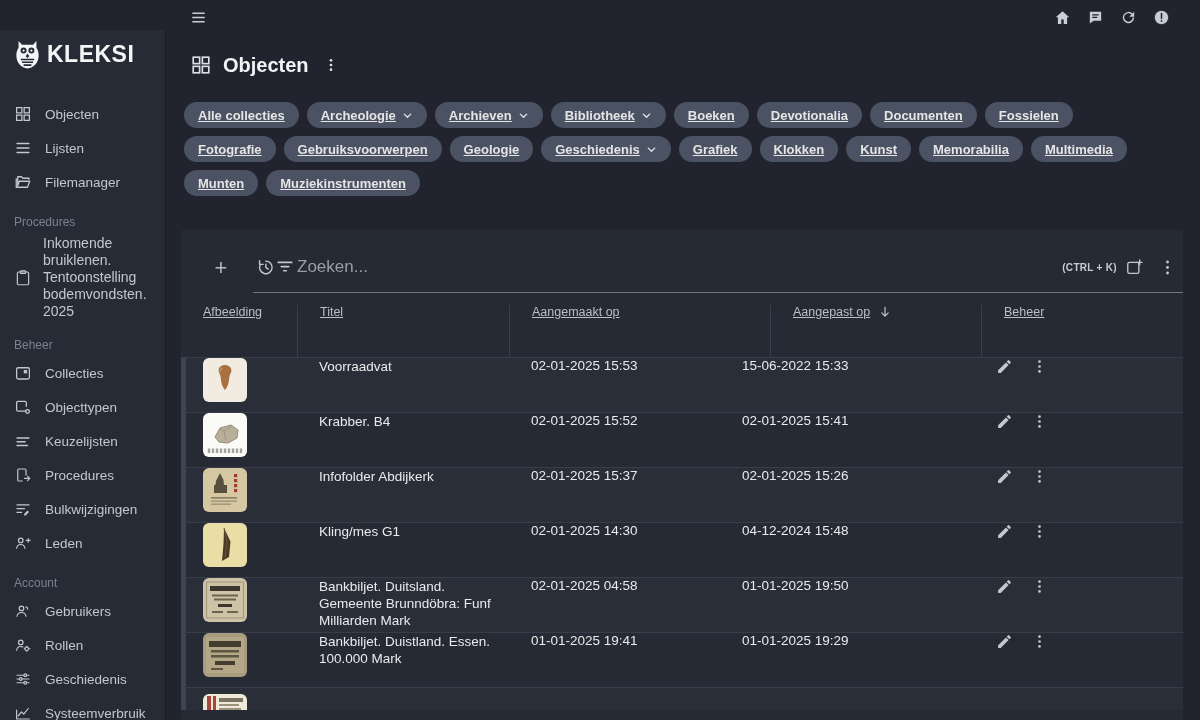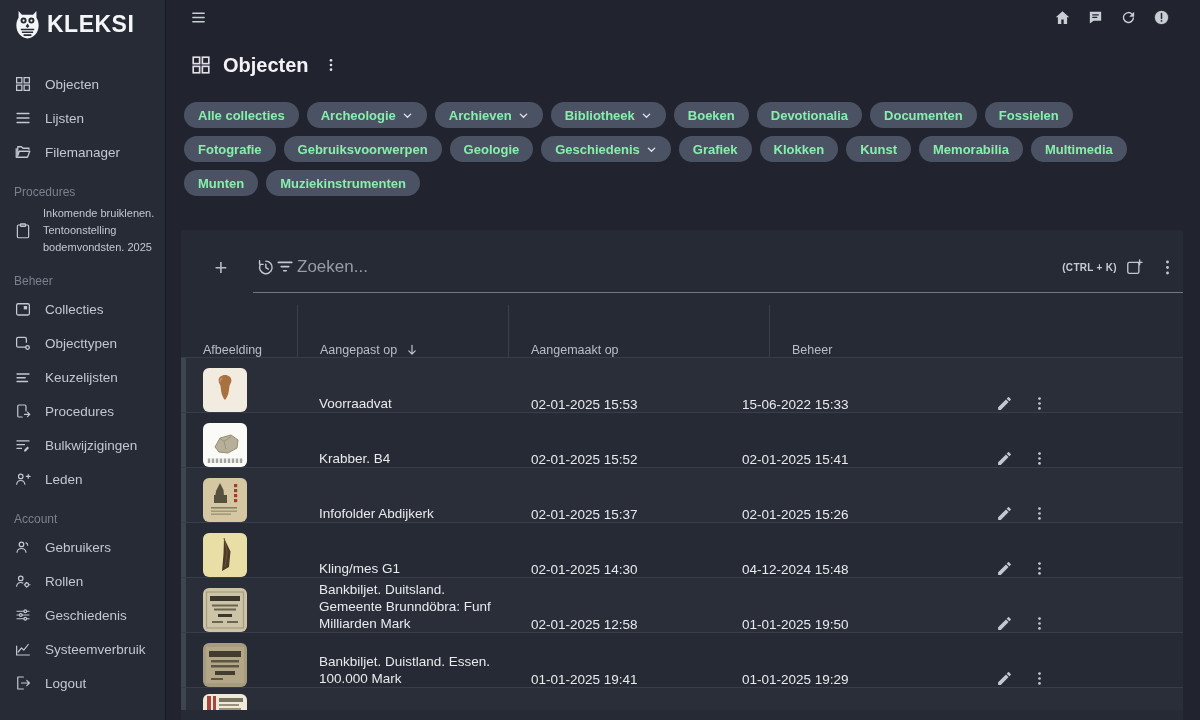--- a/index.html
+++ b/index.html
@@ -9,45 +9,45 @@
     background:#21242e; color:#e8eaee;
     font-family:"Liberation Sans", sans-serif;
     display:flex;
   }
   svg { display:block; }
   .ic { width:18px; height:18px; flex:0 0 auto; color:#c3c7cf; }
 
   
   .sidebar {
     width:166px; flex:0 0 166px; background:#272b36;
-    border-right:1px solid #171a21; padding:10px 8px 0 14px;
+    border-right:1px solid #171a21; padding:10px 8px 0 14px;margin-top:30px;
   }
   .logo { display:flex; align-items:center; gap:6px; margin-bottom:28px; }
   .logo-text { font-size:23px; font-weight:800; letter-spacing:.5px; color:#f4f5f7; }
   .nav-item { display:flex; align-items:center; gap:13px; height:34px; color:#c3c7cf; font-size:13.5px; cursor:pointer; }
   .section-label { color:#798090; font-size:12px; margin:16px 0 4px; }
   .proc-item { display:flex; align-items:center; gap:11px; color:#c3c7cf; padding:2px 0; cursor:pointer; }
-  .proc-label { width:130px; font-size:11px; line-height:17px; }
+  .proc-label { width:130px; font-size:14px; line-height:17px; }
 
   
   .main { flex:1; display:flex; flex-direction:column; min-width:0; }
   .topbar { height:34px; display:flex; align-items:center; justify-content:space-between; padding:0 30px 0 24px; }
   .topbar-right { display:flex; align-items:center; gap:16px; }
   .topbar .ic { width:17px; height:17px; color:#c9cdd4; cursor:pointer; }
 
   .title-row { display:flex; align-items:center; margin:18px 0 0 24px; height:26px; }
   .title-row .ic { width:22px; height:22px; }
   .page-title { font-size:20px; font-weight:700; color:#f2f3f5; margin-left:11px; }
   .title-kebab { margin-left:14px; width:16px; height:16px; color:#dfe1e6; cursor:pointer; }
 
   .chips { margin:24px 18px 0; width:985px; display:flex; flex-wrap:wrap; gap:8px; }
   .chip {
     display:inline-flex; align-items:center; gap:6px; height:26px;
-    background:#4b5263; color:#86efac; border-radius:14px;
-    padding:0 14px; font-size:13px; font-weight:700; cursor:pointer; white-space:nowrap;
+    background:#4b5263; color:#e5e5e5; border-radius:14px;
+    padding:0 14px; font-size:13px; font-weight:700; cursor:pointer; white-space:nowrap;text-decoration:underline;
   }
   .chip .chev { width:11px; height:11px; color:#dfe2e7; }
 
   
   .panel { margin:34px 17px 0 15px; background:#262a34; flex:1; display:flex; flex-direction:column; overflow:hidden; border-radius:2px 2px 0 0; }
 
   .search-row { height:75px; flex:0 0 75px; display:flex; align-items:center; padding-left:32px; }
   .plus { font-size:22px; color:#b6bac2; width:16px; text-align:center; cursor:pointer; line-height:1; }
   .search-field {
     flex:1; margin-left:24px; height:50px; align-self:center;
@@ -59,31 +59,31 @@
     flex:1; background:transparent; border:none; outline:none;
     color:#e6e8ec; font-size:17px; font-family:"Liberation Sans", sans-serif; min-width:0;
   }
   .search-input::placeholder { color:#979ca7; opacity:1; }
   .shortcut { font-size:10px; font-weight:700; color:#c6cad2; letter-spacing:.3px; white-space:nowrap; }
   .search-right { display:flex; align-items:center; gap:14px; margin-left:8px; }
   .search-right .ic { width:19px; height:19px; cursor:pointer; }
 
   
   .thead { height:52px; flex:0 0 52px; display:flex; align-items:stretch; color:#b9bec8; font-size:12.5px; }
-  .th { display:flex; align-items:flex-end; padding-left:22px; }
+  .th { display:flex; align-items:flex-start; padding-left:22px;text-decoration:underline; }
   .th + .th { border-left:1px solid #3a3f4b; }
   .col-img { width:116px; flex:0 0 116px; }
   .col-title { width:212px; flex:0 0 212px; padding-right:12px; }
   .col-mod { width:211px; flex:0 0 211px; }
   .col-created { width:261px; flex:0 0 261px; }
   .col-manage { flex:1; }
   .sort-ic { width:14px; height:14px; margin-left:8px; color:#c3c7cf; }
 
   .tbody { flex:1; overflow:hidden; }
-  .row { height:55px; display:flex; align-items:flex-end; position:relative; border-top:1px solid #383d49; cursor:pointer; }
+  .row { height:55px; display:flex; align-items:flex-start; position:relative; border-top:1px solid #383d49; cursor:pointer; }
   .row:nth-child(odd) { background:#2a2e39; }
   .row:nth-child(even) { background:#262a34; }
   .row::before { content:''; position:absolute; left:0; top:0; bottom:0; width:5px; background:#3e4450; }
   .cell { padding-left:22px; font-size:13.5px; color:#e8eaec; }
   .cell.col-title { line-height:17px; }
   .thumb { width:44px; height:44px; border-radius:6px; overflow:hidden; flex:0 0 auto; }
   .manage-cell { display:flex; align-items:center; gap:18px; padding-left:15px; }
   .manage-cell .ic { width:17px; height:17px; cursor:pointer; }
   .row.partial { height:23px; align-items:flex-start; overflow:hidden; }
   .row.partial .cell.col-img { padding-top:6px; }
@@ -361,29 +361,32 @@
               <circle cx="12" cy="19" r="1.8" fill="currentColor"></circle>
           </svg>
         </div>
       </div>
     </div>
 
     <div class="thead">
       <div class="th col-img">
           <span>Afbeelding</span>
         </div>
+      <div class="th col-title">
+          <span>Titel</span>
+        </div>
+      <div class="th col-created">
+          <span>Aangemaakt op</span>
+        </div>
       <div class="th col-mod">
         <span>Aangepast op</span>
         <svg class="sort-ic" viewBox="0 0 24 24" fill="none" stroke="currentColor" stroke-width="2" stroke-linecap="round" stroke-linejoin="round">
           <path d="M12 4v15M6.5 13.5L12 19l5.5-5.5"></path>
         </svg>
       </div>
-      <div class="th col-created">
-          <span>Aangemaakt op</span>
-        </div>
       <div class="th col-manage">
           <span>Beheer</span>
         </div>
     </div>
 
     <div class="tbody">
 
       <div class="row">
         <div class="cell col-img">
           <svg class="thumb" viewBox="0 0 44 44">
@@ -492,21 +495,21 @@
             <rect x="3.5" y="4" width="37" height="36" fill="none" stroke="#a79d81" stroke-width="1.2"></rect>
             <rect x="7" y="8" width="30" height="5" fill="#3c372e"></rect>
             <rect x="9" y="16.5" width="26" height="2" fill="#6b6450"></rect>
               <rect x="11" y="20.5" width="22" height="2" fill="#6b6450"></rect>
             <rect x="15" y="26" width="14" height="3" fill="#3c372e"></rect>
             <rect x="9" y="33" width="11" height="2" fill="#6b6450"></rect>
               <rect x="24" y="33" width="11" height="2" fill="#6b6450"></rect>
           </svg>
         </div>
         <div class="cell col-title">Bankbiljet. Duitsland. Gemeente Brunndöbra: Funf Milliarden Mark</div>
-        <div class="cell col-mod">02-01-2025 12:58</div>
+        <div class="cell col-mod">02-01-2025 04:58</div>
         <div class="cell col-created">01-01-2025 19:50</div>
         <div class="cell col-manage manage-cell">
           <svg class="ic" viewBox="0 0 24 24">
               <path fill="currentColor" d="M3 17.25V21h3.75L17.81 9.94l-3.75-3.75L3 17.25zM20.71 7.04a1 1 0 000-1.41l-2.34-2.34a1 1 0 00-1.41 0l-1.83 1.83 3.75 3.75 1.83-1.83z"></path>
             </svg>
           <svg class="ic" viewBox="0 0 24 24">
               <circle cx="12" cy="5" r="1.9" fill="currentColor"></circle>
               <circle cx="12" cy="12" r="1.9" fill="currentColor"></circle>
               <circle cx="12" cy="19" r="1.9" fill="currentColor"></circle>
             </svg>

